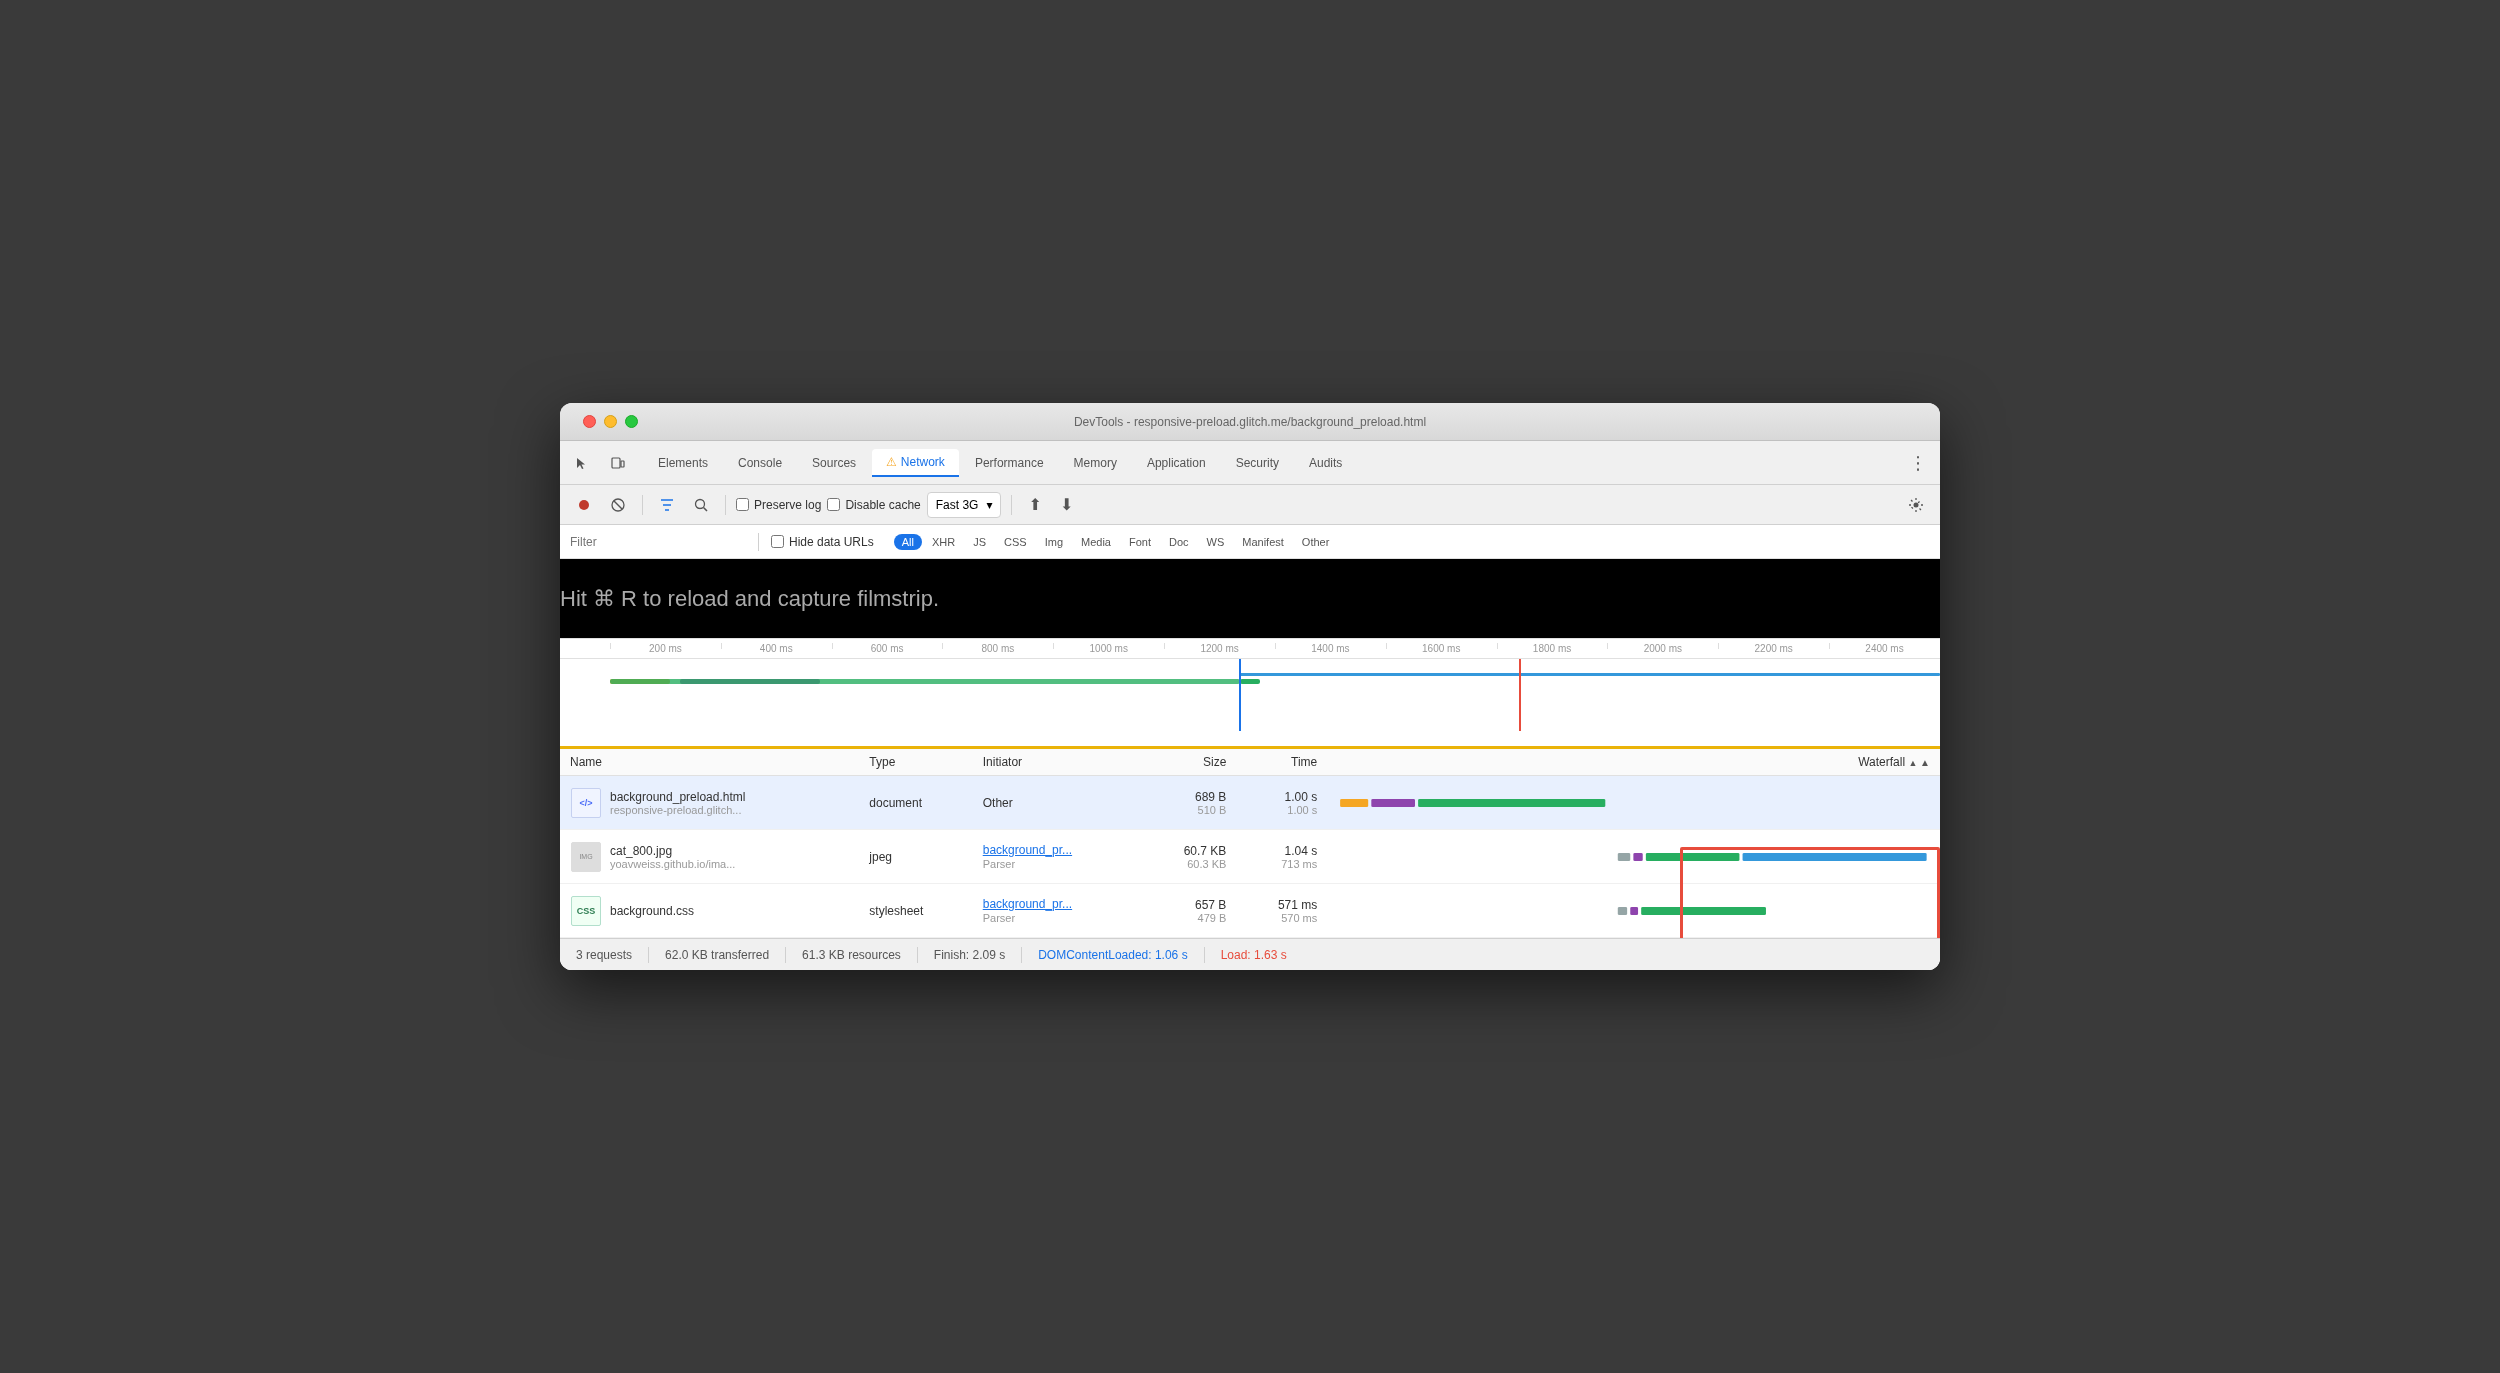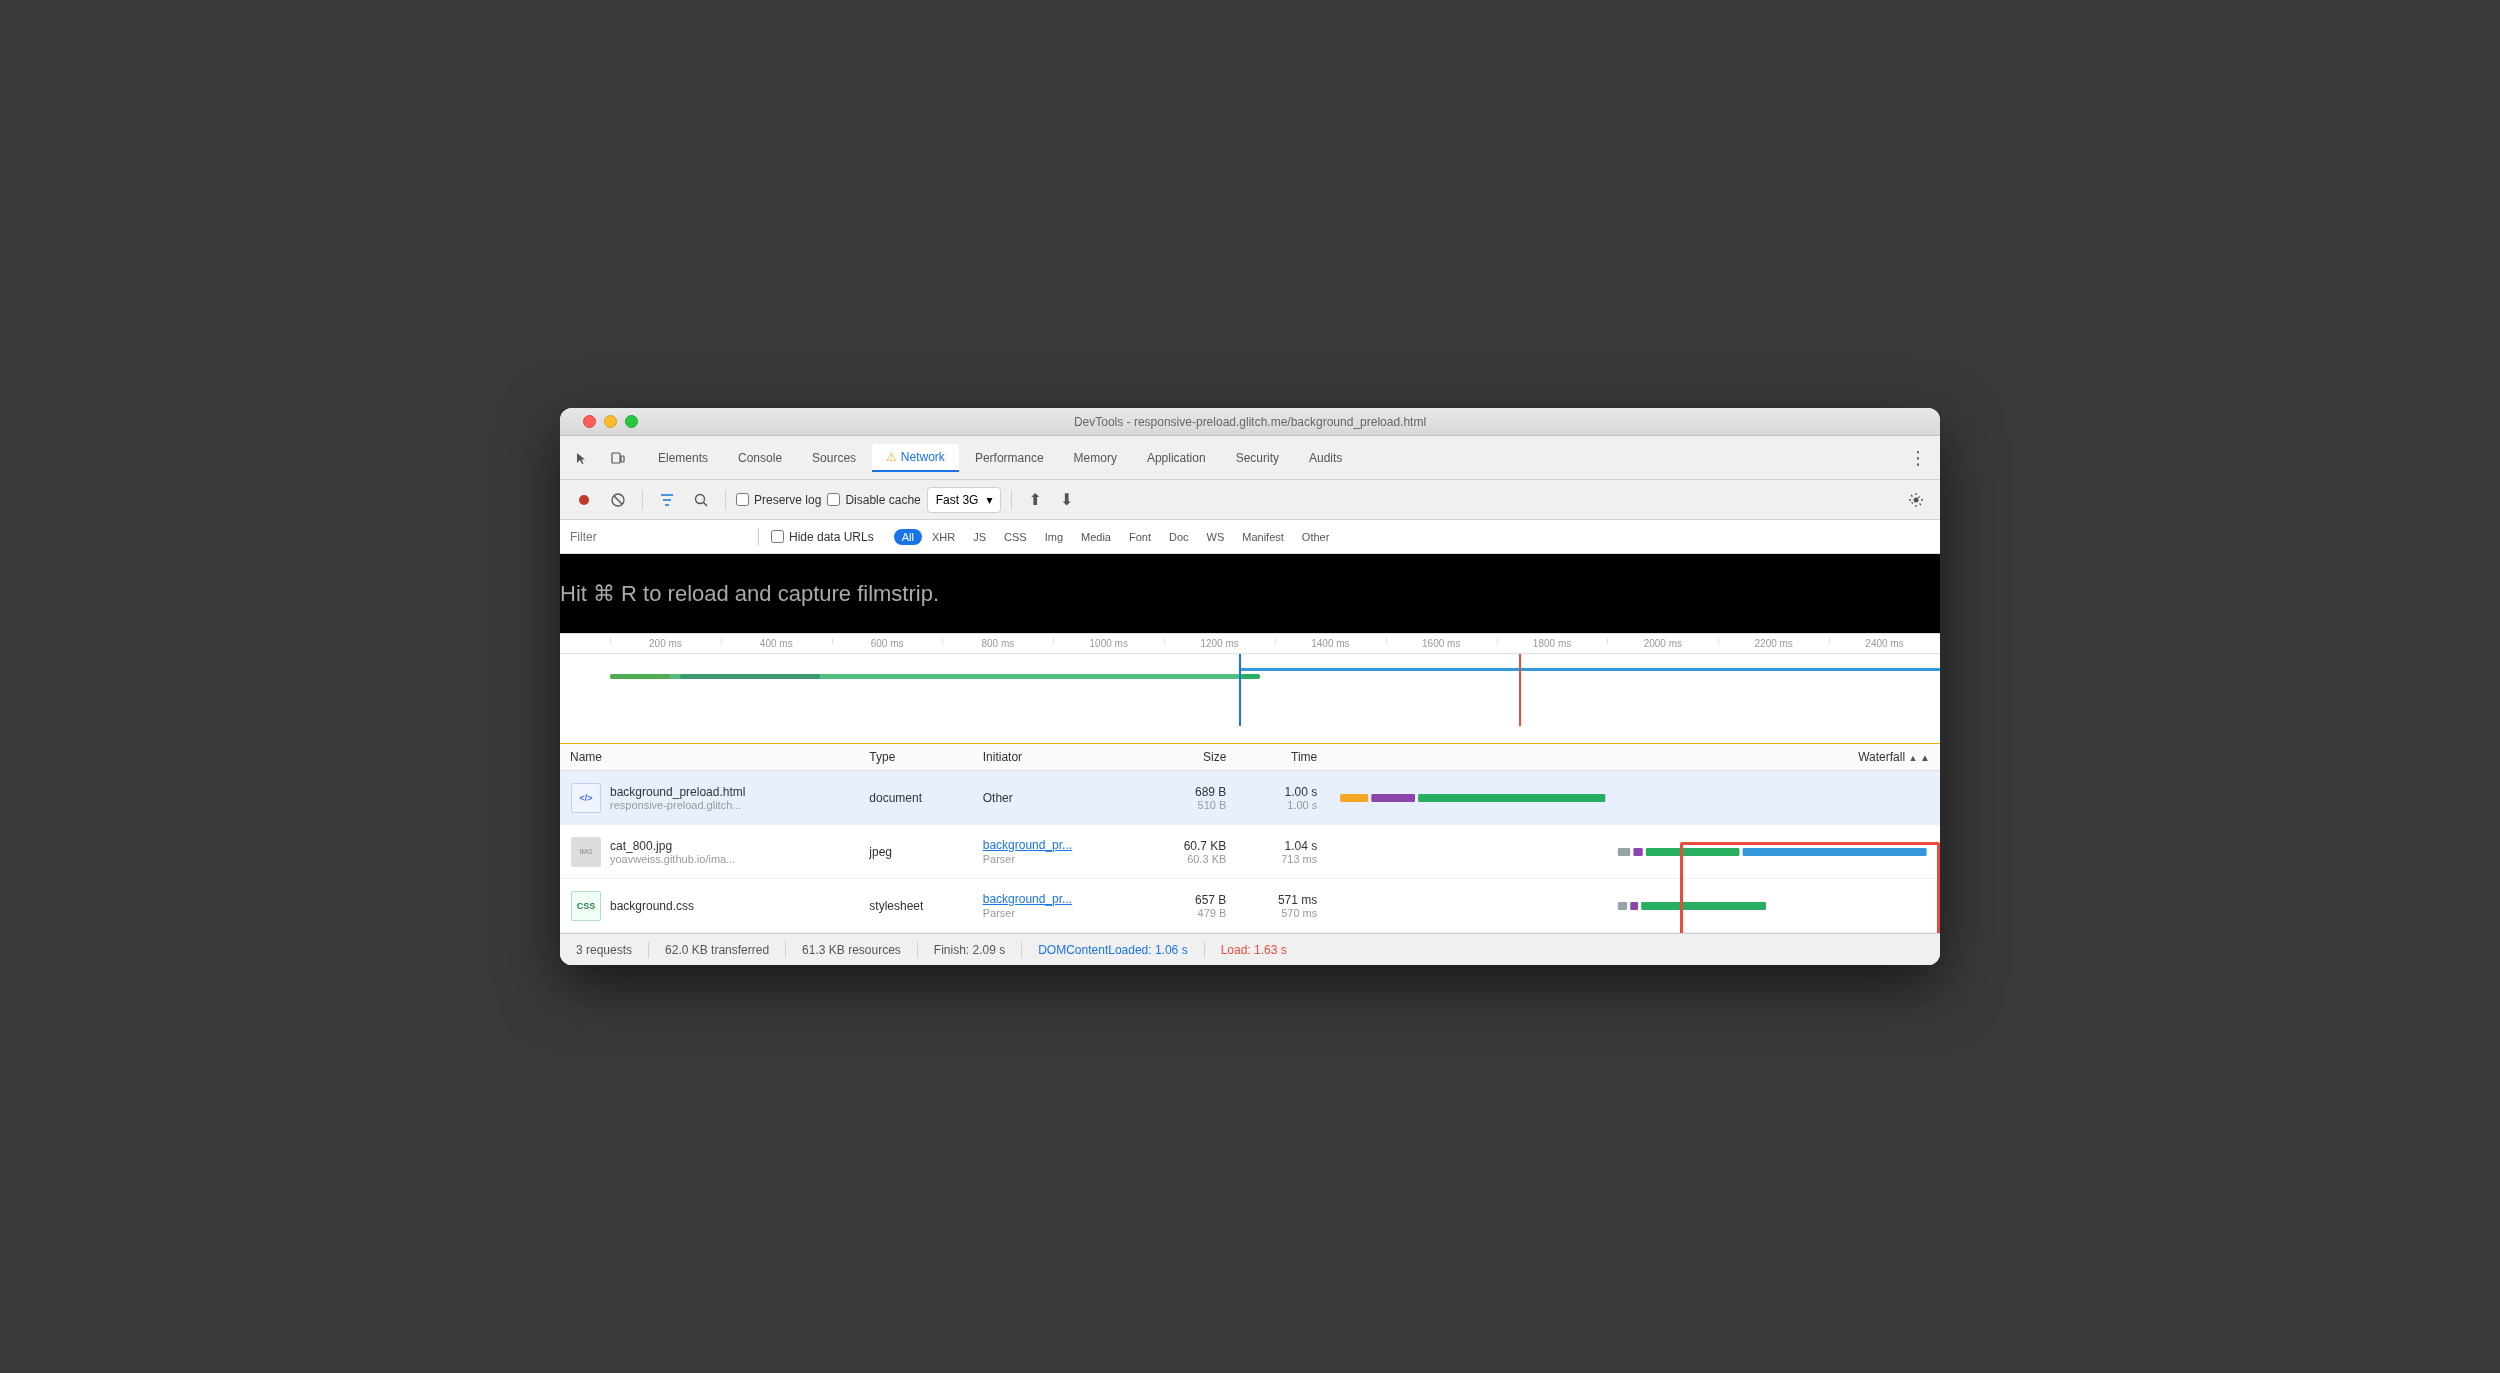--- a/index.html
+++ b/index.html
@@ -13,21 +13,21 @@
     }
     .window {
       width: 1380px;
       border-radius: 12px;
       overflow: hidden;
       box-shadow: 0 20px 60px rgba(0,0,0,0.6);
       background: #f0f0f0;
     }
     .title-bar {
       background: linear-gradient(to bottom, #e8e8e8, #d8d8d8);
-      height: 28px;
+      height: 38px;
       display: flex;
       align-items: center;
       padding: 0 23px;
       border-bottom: 1px solid #c0c0c0;
       position: relative;
     }
     .traffic-lights {
       display: flex;
       gap: 8px;
     }
@@ -232,21 +232,21 @@
       align-items: center;
       border-bottom: 1px solid #e0e0e0;
     }
     .filmstrip-hint {
       font-size: 22px;
       color: #aaa;
     }
     
     .timeline-area {
       background: white;
-      border-bottom: 1px solid #eab308;
+      border-bottom: 3px solid #eab308;
       position: relative;
       height: 110px;
       overflow: hidden;
     }
     .timeline-ruler {
       display: flex;
       border-bottom: 1px solid #e0e0e0;
       padding: 4px 0;
       margin-left: 0;
       background: white;

